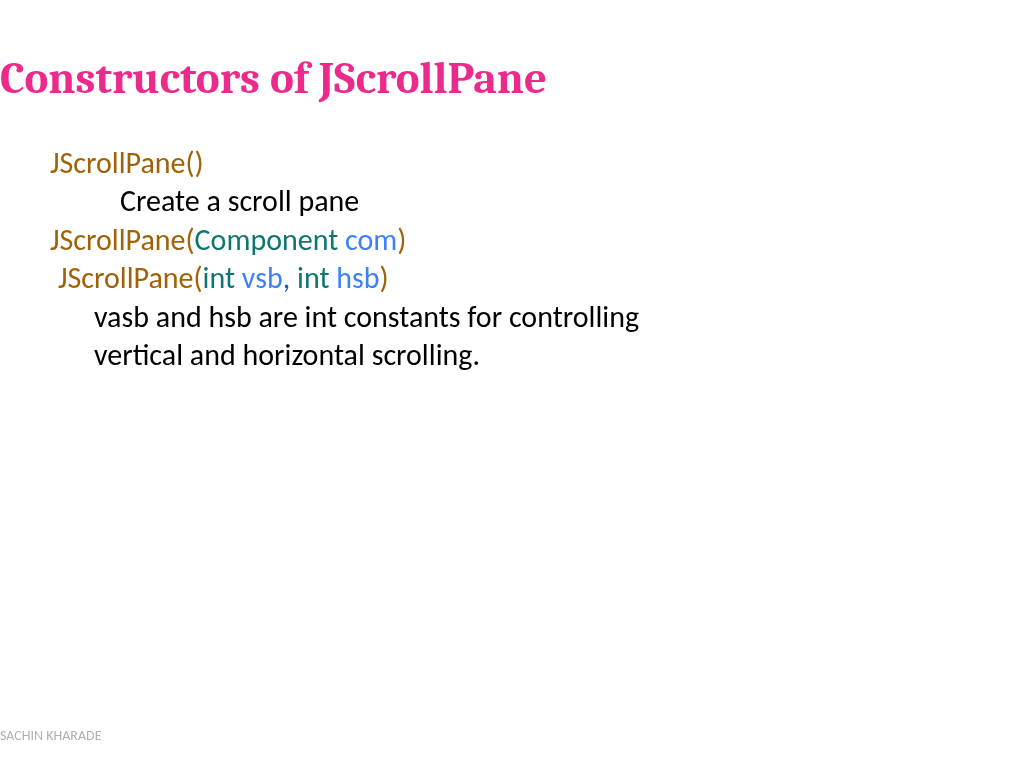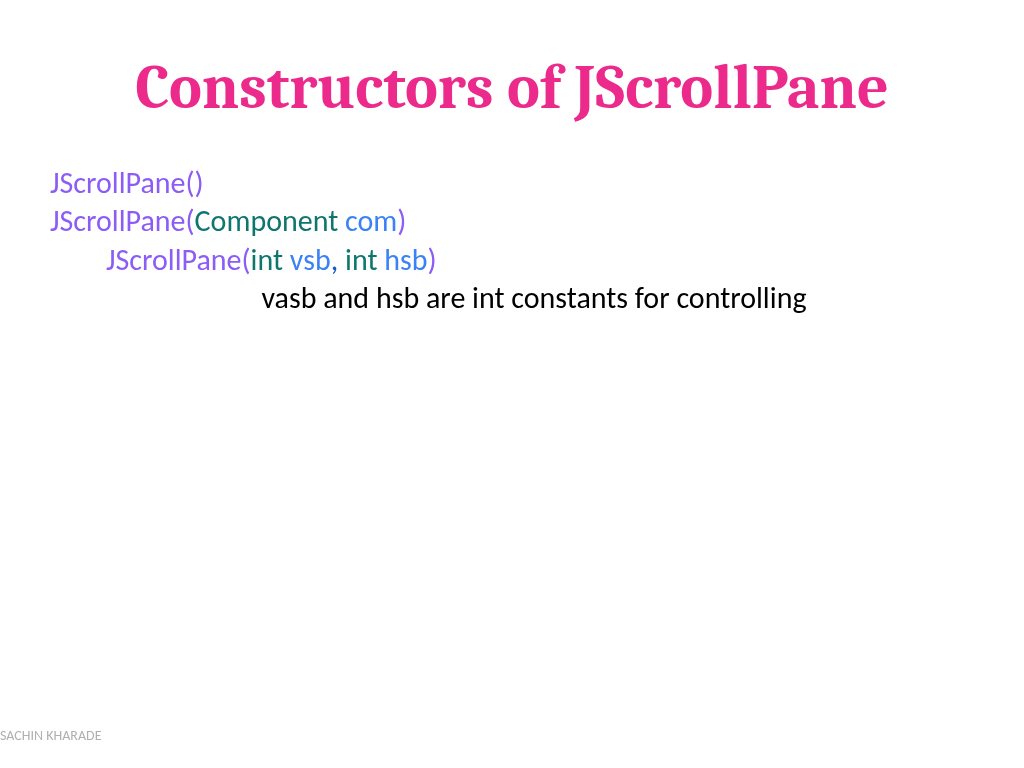--- a/index.html
+++ b/index.html
@@ -10,54 +10,52 @@
     body {
       width: 1024px;
       height: 768px;
       background: #ffffff;
       font-family: Calibri, Arial, sans-serif;
       position: relative;
       overflow: hidden;
     }
     .slide-title {
       font-family: Cambria, Georgia, serif;
-      font-size: 62px;
+      font-size: 45px;
       font-weight: bold;
       color: #ec2a8b;
-      text-align: center;
       padding-top: 52px;
       padding-bottom: 40px;
     }
     .content {
       padding-left: 50px;
       padding-right: 50px;
       font-size: 30px;
       line-height: 1.28;
       color: #000000;
     }
     .sig {
-      color: #8b5cf6;
+      color: #a16207;
     }
     .type {
       color: #0f766e;
     }
     .param {
       color: #3b82f6;
     }
     .desc {
       color: #000000;
       padding-left: 70px;
     }
     .desc-cont {
       color: #000000;
       padding-left: 24px;
     }
     .sig-indent {
       padding-left: 8px;
-      margin-left: 48px;
     }
     .footer {
       position: absolute;
       bottom: 24px;
       width: 100%;
       text-align: left;
       font-size: 14px;
       color: #b0b0b0;
     }
     .comma {
@@ -67,26 +65,28 @@
 </head>
 <body>
 
 <div class="slide-title">Constructors of JScrollPane</div>
 
 <div class="content">
 
   <div>
     <span class="sig">JScrollPane()</span>
   </div>
+  <div class="desc">Create a scroll pane</div>
 
   <div>
     <span class="sig">JScrollPane(</span><span class="type">Component </span><span class="param">com</span><span class="sig">)</span>
   </div>
 
   <div class="sig-indent">
     <span class="sig">JScrollPane(</span><span class="type">int </span><span class="param">vsb</span><span class="comma">, </span><span class="type">int </span><span class="param">hsb</span><span class="sig">)</span>
   </div>
-  <div class="desc-cont" style="padding-left:44px;text-align:center;">vasb and hsb are int constants for controlling</div>
+  <div class="desc-cont" style="padding-left:44px;">vasb and hsb are int constants for controlling</div>
+  <div class="desc-cont" style="padding-left:44px;">vertical and horizontal scrolling.</div>
 
 
 </div>
 
 <div class="footer">SACHIN KHARADE</div>
 
 </body></html>

